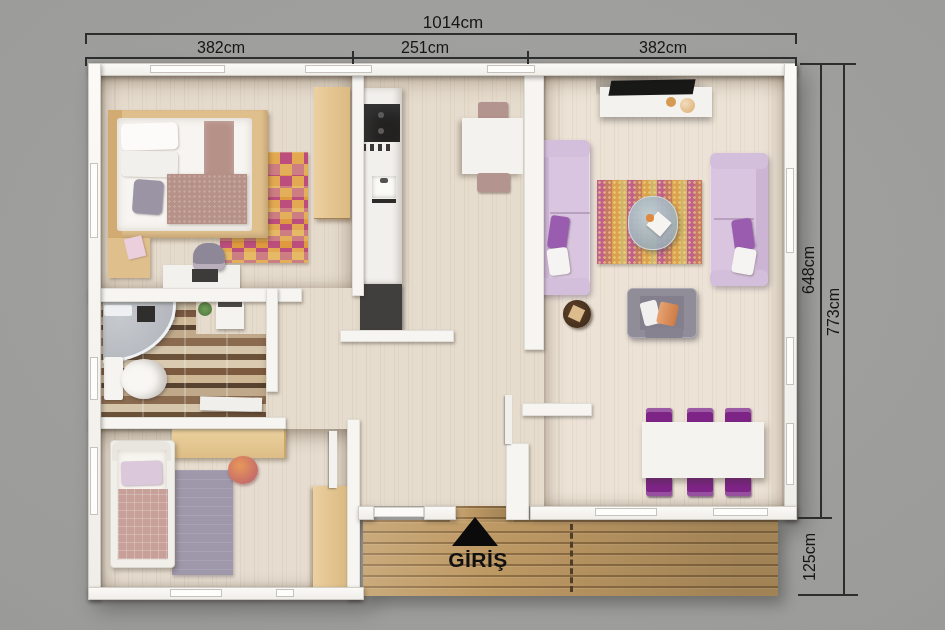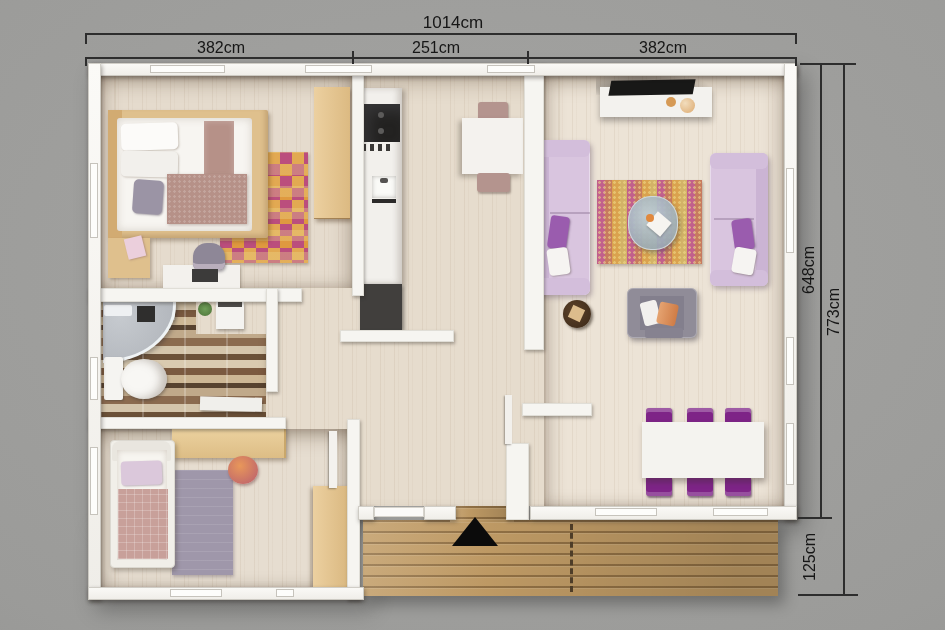--- a/index.html
+++ b/index.html
@@ -193,33 +193,34 @@
   <div class="win" style="left:90px;top:447px;width:8px;height:68px;z-index:7;"></div>
   <div class="win" style="left:786px;top:168px;width:8px;height:85px;z-index:7;"></div>
   <div class="win" style="left:786px;top:337px;width:8px;height:48px;z-index:7;"></div>
   <div class="win" style="left:786px;top:423px;width:8px;height:62px;z-index:7;"></div>
   <div class="win" style="left:170px;top:589px;width:52px;height:8px;z-index:7;"></div>
   <div class="win" style="left:276px;top:589px;width:18px;height:8px;z-index:7;"></div>
   <div class="win" style="left:595px;top:508px;width:62px;height:8px;z-index:7;"></div>
   <div class="win" style="left:713px;top:508px;width:55px;height:8px;z-index:7;"></div>
 
   <div class="tri" style="left:452px;top:517px;z-index:8;"></div>
+  <div class="abs" style="left:418px;top:548px;width:120px;text-align:center;font-size:21px;font-weight:bold;color:#101010;letter-spacing:.5px;z-index:8;">GİRİŞ</div>
 
   <div class="dim" style="left:85px;top:33px;width:712px;height:2px;z-index:9;"></div>
   <div class="dim" style="left:85px;top:33px;width:2px;height:11px;z-index:9;"></div>
   <div class="dim" style="left:795px;top:33px;width:2px;height:11px;z-index:9;"></div>
   <div class="dimtext" style="left:403px;top:13px;width:100px;font-size:17px;">1014cm</div>
 
   <div class="dim" style="left:85px;top:57px;width:712px;height:2px;z-index:9;"></div>
   <div class="dim" style="left:85px;top:57px;width:2px;height:9px;z-index:9;"></div>
   <div class="dim" style="left:352px;top:51px;width:2px;height:13px;z-index:9;"></div>
   <div class="dim" style="left:527px;top:51px;width:2px;height:13px;z-index:9;"></div>
   <div class="dim" style="left:795px;top:57px;width:2px;height:9px;z-index:9;"></div>
   <div class="dimtext" style="left:171px;top:39px;width:100px;">382cm</div>
-  <div class="dimtext" style="left:386px;top:39px;width:100px;">251cm</div>
+  <div class="dimtext" style="left:375px;top:39px;width:100px;">251cm</div>
   <div class="dimtext" style="left:613px;top:39px;width:100px;">382cm</div>
 
   <div class="dim" style="left:820px;top:64px;width:2px;height:454px;z-index:9;"></div>
   <div class="dim" style="left:843px;top:64px;width:2px;height:532px;z-index:9;"></div>
   <div class="dim" style="left:800px;top:63px;width:56px;height:2px;z-index:9;"></div>
   <div class="dim" style="left:798px;top:517px;width:34px;height:2px;z-index:9;"></div>
   <div class="dim" style="left:798px;top:594px;width:34px;height:2px;z-index:9;"></div>
   <div class="dim" style="left:831px;top:594px;width:27px;height:2px;z-index:9;"></div>
   <div class="dimtext vtext" style="left:809px;top:270px;z-index:9;">648cm</div>
   <div class="dimtext vtext" style="left:834px;top:312px;z-index:9;">773cm</div>

